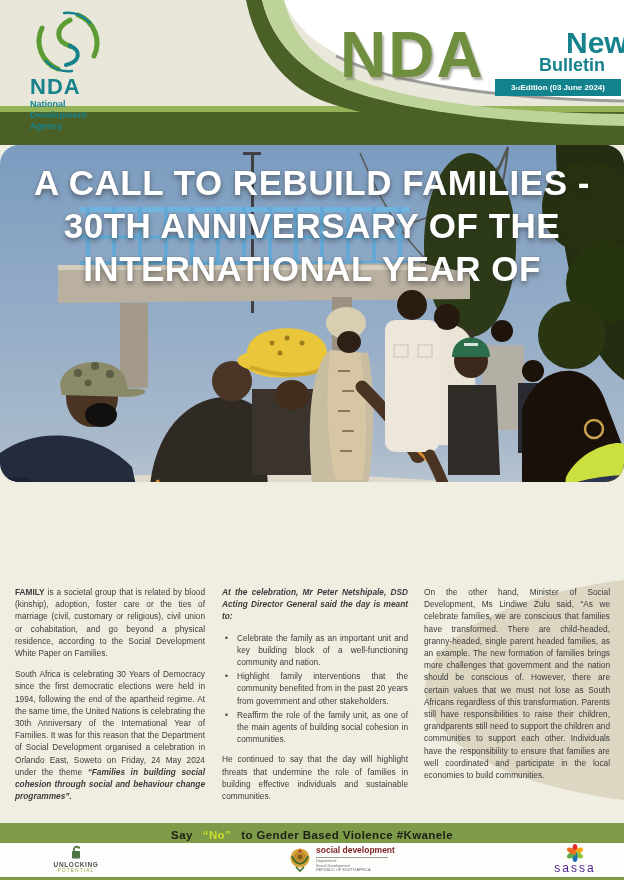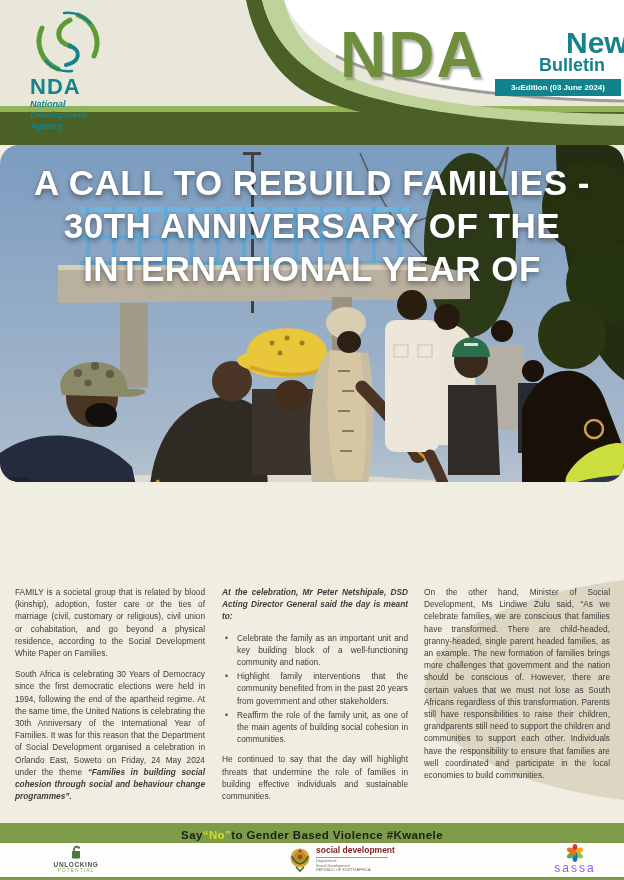--- a/index.html
+++ b/index.html
@@ -5,21 +5,21 @@
   html,body{margin:0;padding:0;}
   .page{
     position:relative;width:624px;height:880px;overflow:hidden;
     background:#f0ede1;font-family:"Liberation Sans",sans-serif;
     -webkit-font-smoothing:antialiased;
   }
   
   .header{position:absolute;top:0;left:0;width:624px;height:145px;}
   .header svg{position:absolute;top:0;left:0;}
   .nda-logo-text{position:absolute;left:30px;top:74px;color:#15828c;font-weight:bold;font-size:22px;letter-spacing:1px;}
-  .nda-org{position:absolute;left:30px;top:99px;color:#15828c;font-size:9px;line-height:11px;font-weight:bold;font-style:italic;}
+  .nda-org{position:absolute;left:30px;top:99px;color:#15828c;font-size:9px;line-height:11px;font-weight:bold;}
   .masthead-big{
     position:absolute;left:340px;top:18px;font-size:64px;font-weight:bold;letter-spacing:2px;
     color:#6f8e3e;text-shadow:2px 3px 2px rgba(120,120,110,.55);
   }
   .masthead-news{position:absolute;left:566px;top:26px;font-size:30px;font-weight:bold;color:#15828c;}
   .masthead-bulletin{position:absolute;left:539px;top:55px;font-size:18px;font-weight:bold;color:#15828c;}
   .edition-badge{
     position:absolute;right:3px;top:79px;height:17px;min-width:116px;background:#12838c;color:#fff;
     font-size:8px;font-weight:bold;display:flex;align-items:center;justify-content:center;padding:0 5px;
   }
@@ -32,46 +32,46 @@
     text-shadow:0 3px 5px rgba(45,45,45,.5),0 0 2px rgba(70,70,70,.35);
   }
   
   .article{position:absolute;top:560px;left:0;width:624px;height:263px;background:#f0ede1;overflow:hidden;}
   .tan-circle{position:absolute;left:425px;top:15px;width:560px;height:230px;border-radius:50%;background:#dcd6c2;}
   .col{position:absolute;top:26px;font-size:8.3px;line-height:12.2px;color:#3c3c3c;text-align:justify;}
   .col p{margin:0 0 9px 0;}
   .col-1{left:15px;width:190px;}
   .col-2{left:222px;width:186px;}
   .col-3{left:424px;width:186px;}
-  .lead-word{font-weight:normal;}
+  .lead-word{font-weight:bold;}
   .theme{font-weight:bold;font-style:italic;}
   .intro{font-weight:bold;font-style:italic;margin-bottom:8px;}
   .bullets{list-style:none;margin:0 0 8px 0;padding:0;}
   .bullets li{position:relative;padding-left:15px;margin-bottom:2px;}
   .bullets li::before{content:"\2022";position:absolute;left:3px;top:0;}
   
   .gbv-banner{
     position:absolute;top:823px;left:0;width:624px;height:24px;background:#7d9b49;
     display:flex;align-items:center;justify-content:center;
-    font-size:11.5px;font-weight:bold;color:#1e1e14;letter-spacing:.4px;
+    font-size:11.5px;font-weight:bold;color:#1e1e14;letter-spacing:.4px;gap:10px;
   }
   .gbv-banner .no{color:#ccdf2b;}
   
   .logo-strip{position:absolute;top:843px;left:0;width:624px;height:42px;background:#fdfdfb;}
   .partner{position:absolute;display:flex;align-items:center;}
   .unlocking{left:28px;top:2px;flex-direction:column;width:96px;}
   .unlocking .l1{font-size:6.5px;font-weight:bold;color:#4f4f4f;letter-spacing:.6px;margin-top:1px;}
   .unlocking .l2{font-size:4.6px;color:#85a83e;letter-spacing:1.2px;}
   .dsd{left:288px;top:3px;}
   .dsd-text{margin-left:4px;display:flex;flex-direction:column;}
   .dsd-title{font-size:8.5px;font-weight:bold;color:#7c1f1f;line-height:9px;}
   .dsd-rule{width:72px;height:1px;background:#a09a90;margin:1.5px 0;}
   .dsd-small{font-size:3.8px;color:#6b6b6b;line-height:4.6px;}
   .sassa{left:540px;top:1px;flex-direction:column;width:70px;}
-  .sassa-label{font-size:12px;color:#8b5cf6;letter-spacing:2px;line-height:12px;}
+  .sassa-label{font-size:12px;color:#4c1d95;letter-spacing:2px;line-height:12px;}
   .bottom-line{position:absolute;top:877px;left:0;width:624px;height:3px;background:#7d9b49;}
 </style>
 </head>
 <body>
 
 <div class="page">
 
   <div class="header">
     <svg width="624" height="145" viewBox="0 0 624 145">
       <rect x="0" y="0" width="624" height="145" fill="#e9e7d9"></rect>

